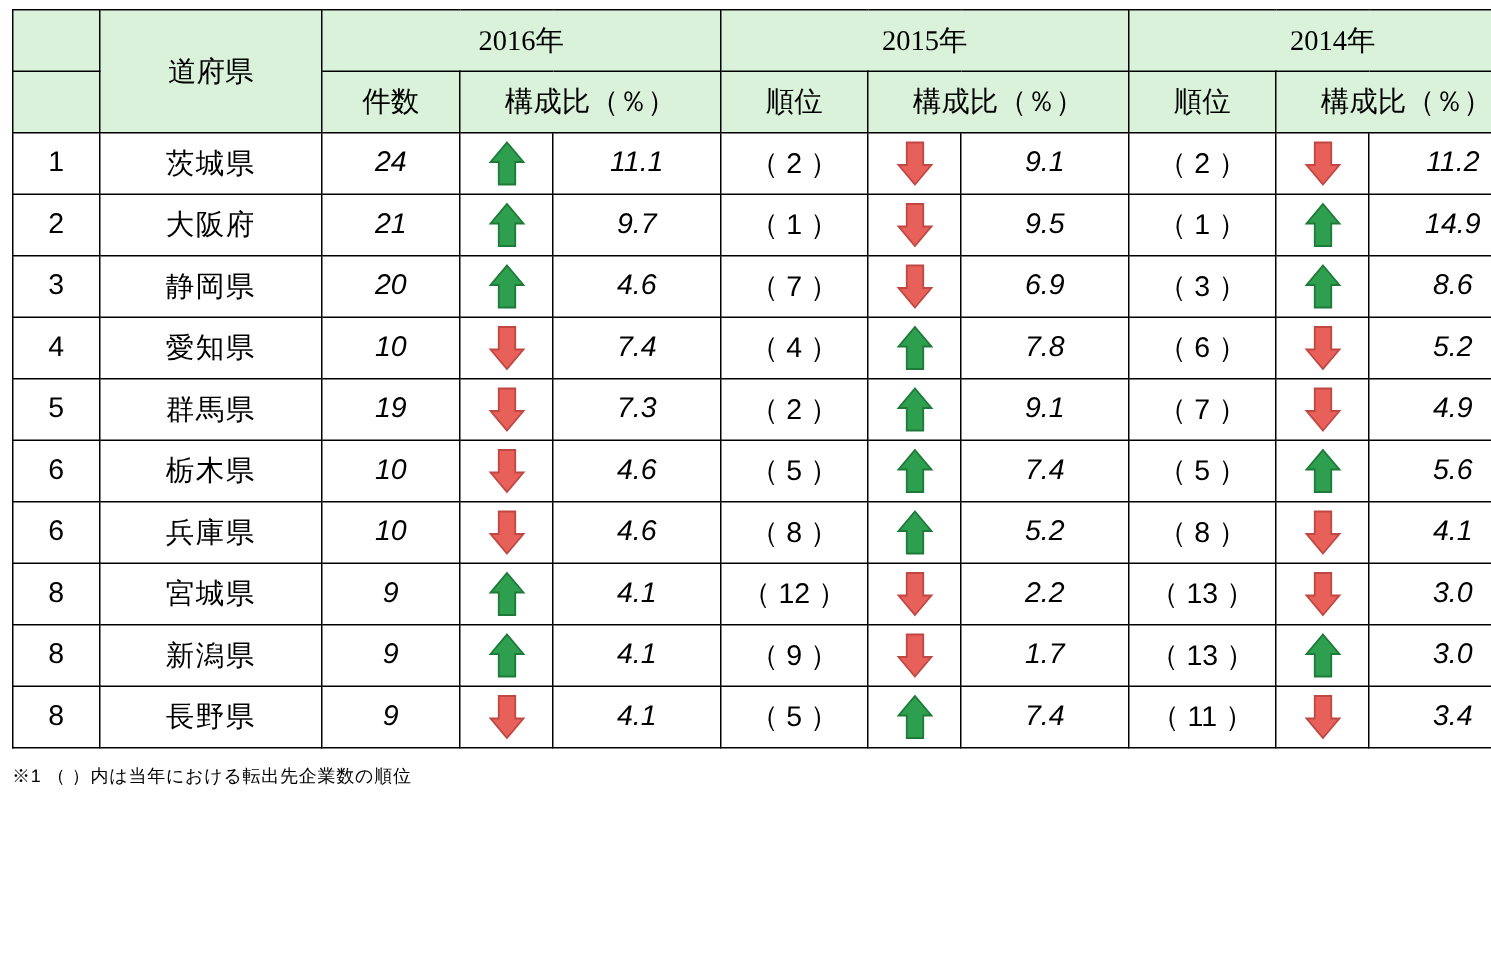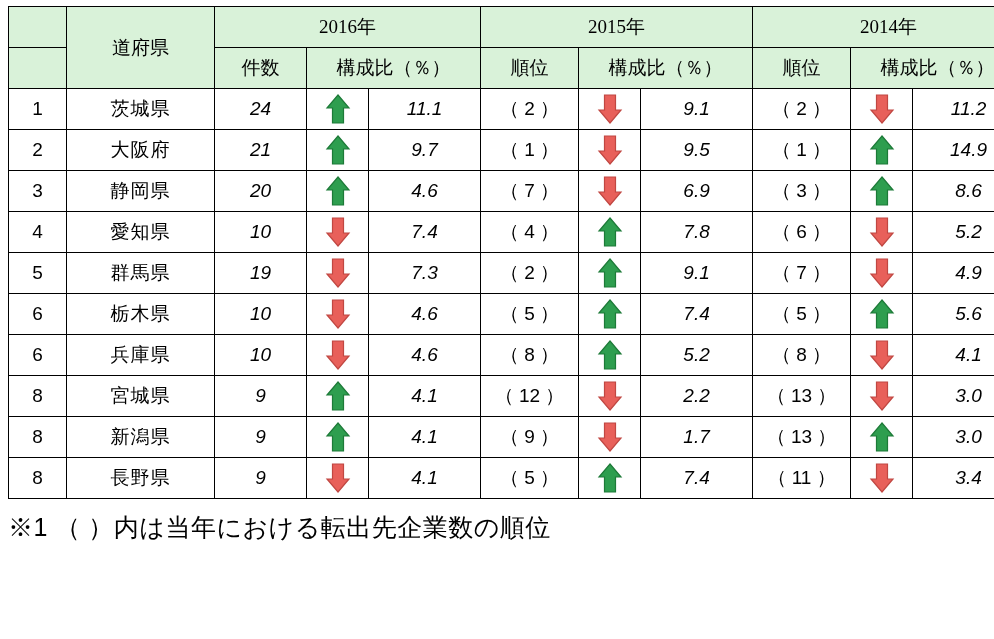--- a/index.html
+++ b/index.html
@@ -77,21 +77,21 @@
   .arrow-wrap {
     display: flex;
     align-items: center;
     justify-content: center;
     height: 40px;
   }
   svg.arrow { display: block; }
 
   .notes {
     margin-top: 9px;
-    font-size: 25px;
+    font-size: 12px;
     line-height: 1.55;
     letter-spacing: 0.5px;
   }
   .notes div { white-space: nowrap; }
   .note-clip {
     overflow: hidden;
     height: 14px;
   }
 </style>
 </head>

